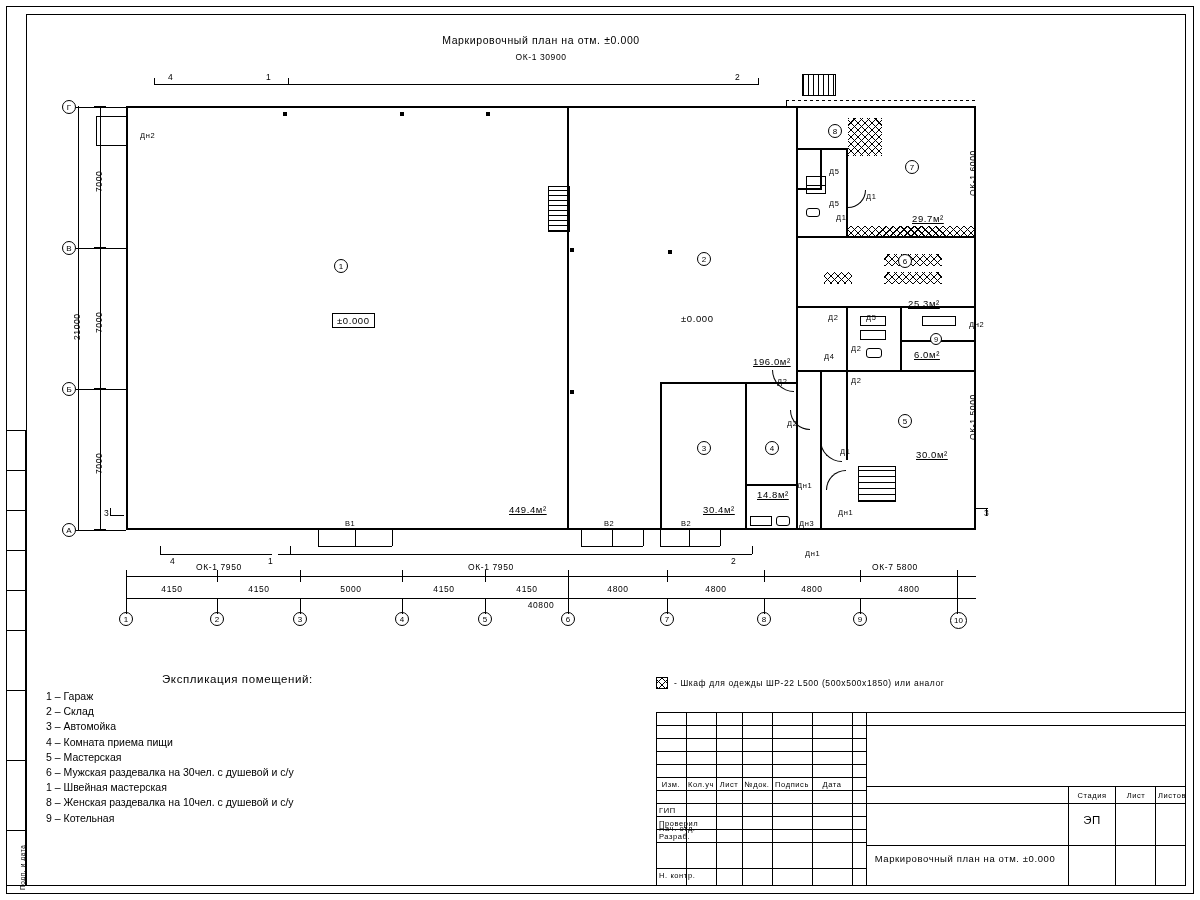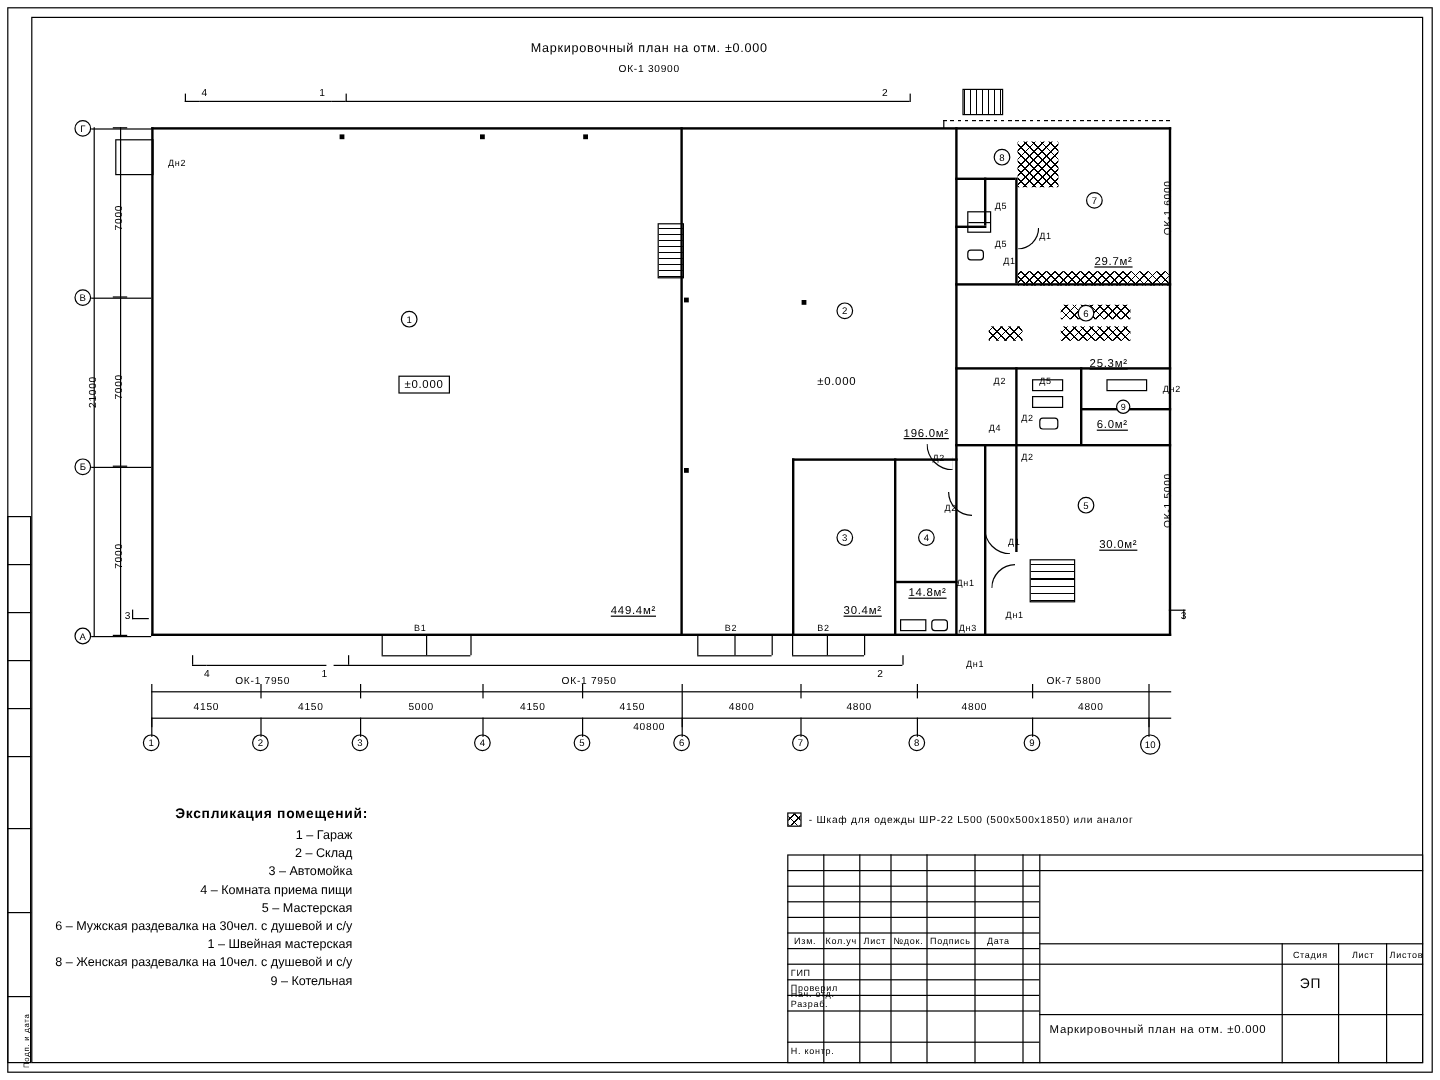--- a/index.html
+++ b/index.html
@@ -7,21 +7,20 @@
     margin: 0; padding: 0;
     width: 1200px; height: 900px;
     background: #ffffff;
     font-family: "Liberation Sans", sans-serif;
     overflow: hidden;
   }
   #sheet {
     position: relative;
     width: 1200px; height: 900px;
     background: #ffffff;
-    text-align: right;
   }
   
   .ln { position: absolute; background: #000; }
   .h1 { height: 1px; }
   .v1 { width: 1px; }
   .txt {
     position: absolute;
     font-family: "Liberation Sans", sans-serif;
     color: #000;
     white-space: nowrap;
@@ -312,21 +311,21 @@
 
   <div class="circ c14" style="left:62px; top:100px;">Г</div>
   <div class="circ c14" style="left:62px; top:241px;">В</div>
   <div class="circ c14" style="left:62px; top:382px;">Б</div>
   <div class="circ c14" style="left:62px; top:523px;">А</div>
   <div class="ln h1" style="left:76px; top:107px; width:50px;"></div>
   <div class="ln h1" style="left:76px; top:248px; width:50px;"></div>
   <div class="ln h1" style="left:76px; top:389px; width:50px;"></div>
   <div class="ln h1" style="left:76px; top:530px; width:50px;"></div>
 
-  <div class="txt t11" style="left:146px; top:673px; font-weight:bold;">Экспликация помещений:</div>
+  <div class="txt t11" style="left:162px; top:673px; font-weight:normal;">Экспликация помещений:</div>
   <div id="legend-list" style="position:absolute; left:46px; top:690px;">
     <div class="t10" style="position:relative; font-size:10.5px;">1 – Гараж</div>
     <div class="t10" style="position:relative; font-size:10.5px;">2 – Склад</div>
     <div class="t10" style="position:relative; font-size:10.5px;">3 – Автомойка</div>
     <div class="t10" style="position:relative; font-size:10.5px;">4 – Комната приема пищи</div>
     <div class="t10" style="position:relative; font-size:10.5px;">5 – Мастерская</div>
     <div class="t10" style="position:relative; font-size:10.5px;">6 – Мужская раздевалка на 30чел. с душевой и с/у</div>
     <div class="t10" style="position:relative; font-size:10.5px;">1 – Швейная мастерская</div>
     <div class="t10" style="position:relative; font-size:10.5px;">8 – Женская раздевалка на 10чел. с душевой и с/у</div>
     <div class="t10" style="position:relative; font-size:10.5px;">9 – Котельная</div>

